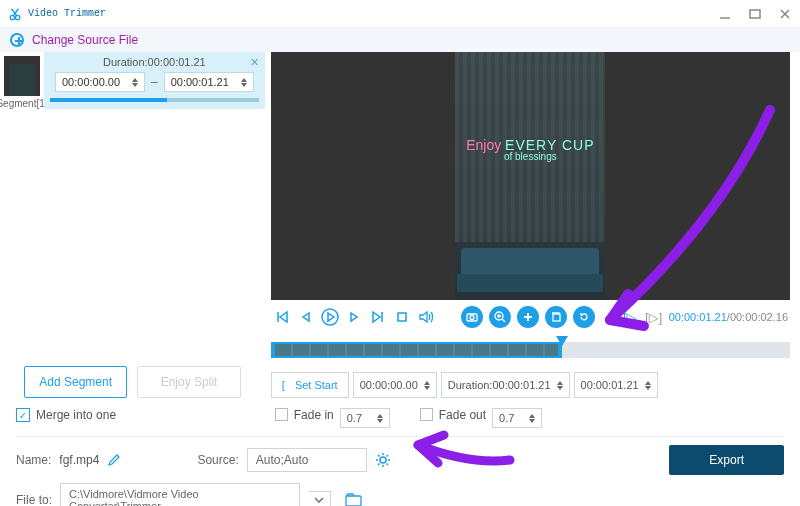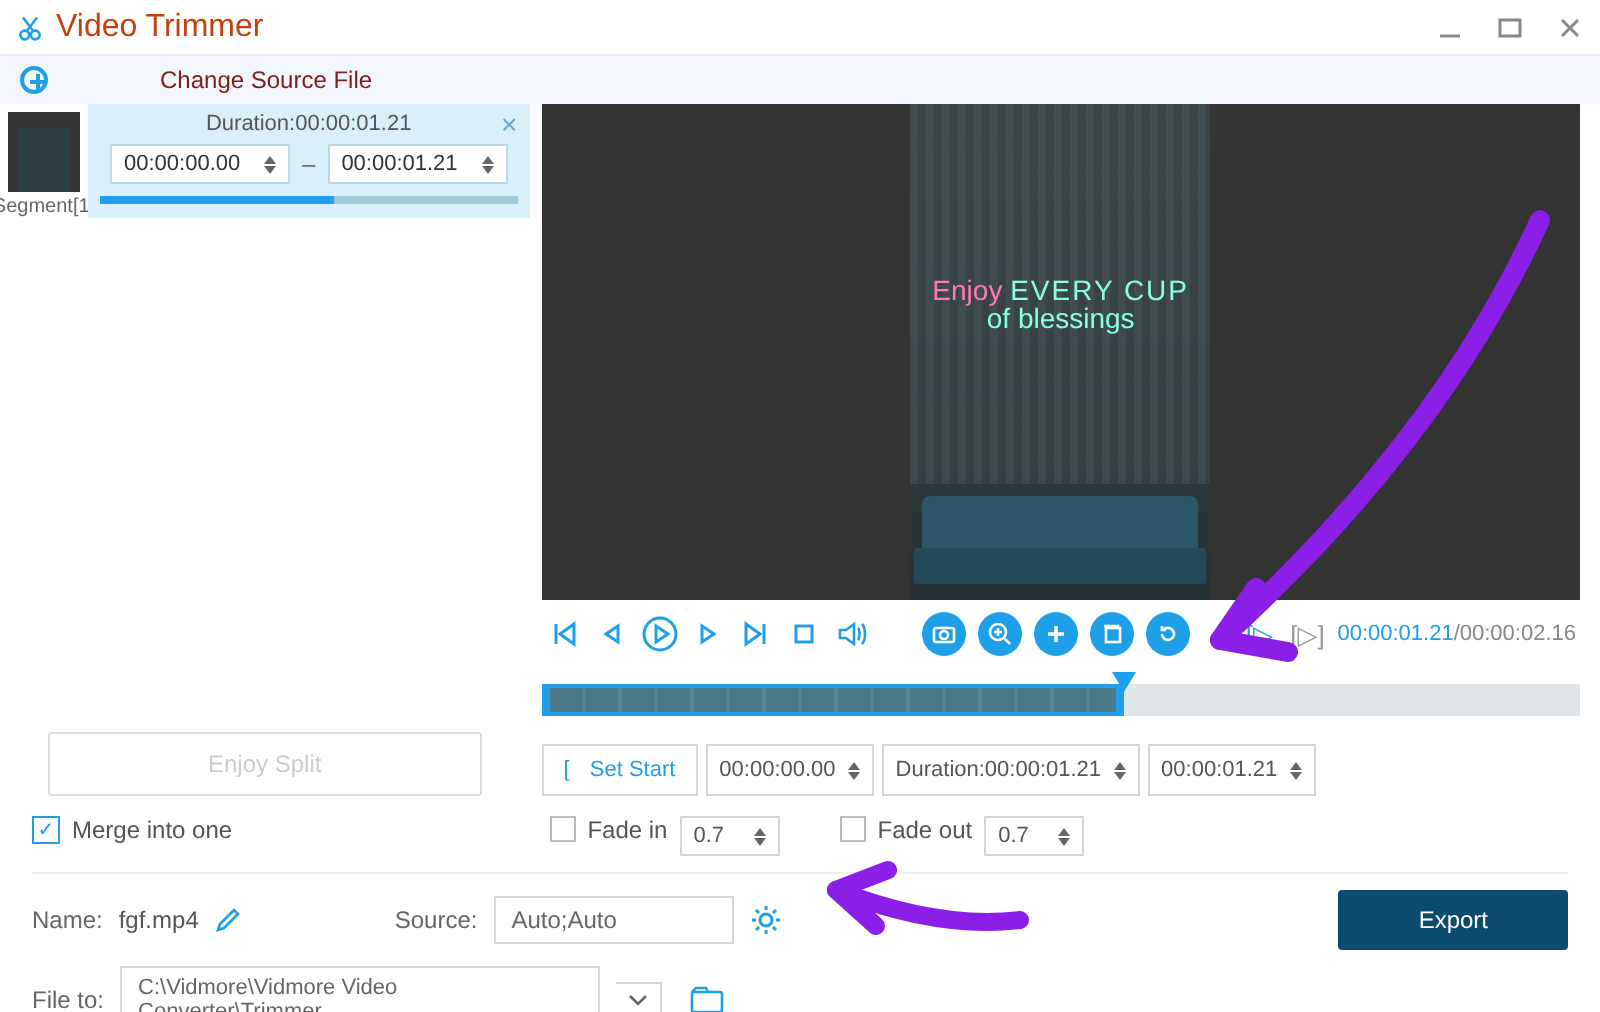--- a/index.html
+++ b/index.html
@@ -1,31 +1,31 @@
 <!DOCTYPE html>
 <html><head>
 <meta charset="utf-8">
 <style>
   * { box-sizing: border-box; margin: 0; padding: 0; font-family: Arial, sans-serif; }
   body { width: 800px; height: 506px; background: #fff; overflow: hidden; font-size: 12px; color: #555; }
   
   
   .titlebar { height: 28px; background: #fff; display: flex; align-items: center; padding: 0 8px; border-bottom: 1px solid #eee; }
   .titlebar .app-icon { width: 14px; height: 14px; margin-right: 6px; }
-  .titlebar .title { font-size: 16px; color: #c2410c; flex: 1; }
+  .titlebar .title { font-size: 10px; color: #0369a1; flex: 1; font-family: Liberation Mono, monospace; }
   .titlebar .win-controls { display: flex; gap: 16px; }
   .titlebar .win-btn { width: 14px; height: 14px; cursor: pointer; color: #888; display: flex; align-items: center; justify-content: center; }
   
   
   .sourcebar { height: 24px; background: #f3f6fa; display: flex; align-items: center; padding: 0 10px; }
   .sourcebar .plus { width: 14px; height: 14px; border: 2px solid #1e9fe8; border-radius: 50%; position: relative; margin-right: 8px; }
   .sourcebar .plus::before, .sourcebar .plus::after { content:""; position:absolute; background:#1e9fe8; }
   .sourcebar .plus::before { left:3px; top:5px; width:8px; height:2px; }
   .sourcebar .plus::after { left:6px; top:2px; width:2px; height:8px; }
-  .sourcebar .label { color:#7f1d1d; font-size:12px;margin-left:48px; }
+  .sourcebar .label { color:#a21caf; font-size:12px; }
   
   
   .main { display:flex; height: 378px; }
   
   
   .left { width: 285px; background:#fff; display:flex; flex-direction:column; }
   .segment-row { display:flex; background:#fff; }
   .thumb-col { width:44px; background:#fff; display:flex; flex-direction:column; align-items:center; padding-top:4px; }
   .thumb { width:36px; height:40px; background:#333; display:flex; align-items:flex-end; justify-content:center; overflow:hidden; }
   .thumb-inner { width:26px; height:32px; background:#2a3d3f; }
@@ -51,21 +51,21 @@
   .checkbox { width:14px; height:14px; border:1px solid #1e9fe8; display:flex; align-items:center; justify-content:center; color:#1e9fe8; font-size:10px; }
   
   
   .right { flex:1; background:#fff; display:flex; flex-direction:column; padding: 0 10px 0 6px; }
   .video-area { height:248px; background:#333; display:flex; align-items:center; justify-content:center; position:relative; }
   .video-frame { width:150px; height:248px; background: linear-gradient(#3a4548,#263236); position:relative; overflow:hidden; }
   .neon-text { position:absolute; top:86px; left:0; right:0; text-align:center; font-family: cursive; line-height:1; }
   .neon-line1 { font-size:14px; }
   .neon-line1 .w1 { color:#ff7ab5; }
   .neon-line1 .w2 { color:#8affe0; letter-spacing:1px; }
-  .neon-line2 { font-size:14px; color:#8affe0; }
+  .neon-line2 { font-size:10px; color:#8affe0; }
   .sofa { position:absolute; bottom:0; left:0; right:0; height:58px; }
   .sofa-back { position:absolute; bottom:22px; left:6px; right:6px; height:30px; background:#2d5668; border-radius:4px 4px 0 0; }
   .sofa-seat { position:absolute; bottom:8px; left:2px; right:2px; height:18px; background:#254a5a; border-radius:2px; }
   .stripes { position:absolute; top:0; left:0; right:0; bottom:58px; background: repeating-linear-gradient(90deg,#4a5558 0 4px,#3b4648 4px 8px); opacity:0.6; }
   
   
   .controls-row { display:flex; align-items:center; gap:6px; padding:6px 2px 4px 2px; color:#1e9fe8; }
   .ctrl-icon { width:18px; height:18px; display:flex; align-items:center; justify-content:center; cursor:pointer; }
   .ctrl-btn-circle { width:22px; height:22px; border-radius:50%; background:#1e9fe8; display:flex; align-items:center; justify-content:center; color:#fff; cursor:pointer; font-size:12px; }
   .controls-row .gap { width:14px; }
@@ -176,20 +176,21 @@
               </span>
           </div>
         </div>
         <div class="seg-progress">
             <div class="seg-progress-fill"></div>
           </div>
       </div>
     </div>
     <div class="left-spacer"></div>
     <div class="seg-buttons">
+      <div class="seg-btn">Add Segment</div>
       <div class="seg-btn disabled">Enjoy Split</div>
     </div>
     <div class="merge-row">
       <div class="checkbox">✓</div>
       <span>Merge into one</span>
     </div>
   </div>
 
   <div class="right">
     <div class="video-area">

